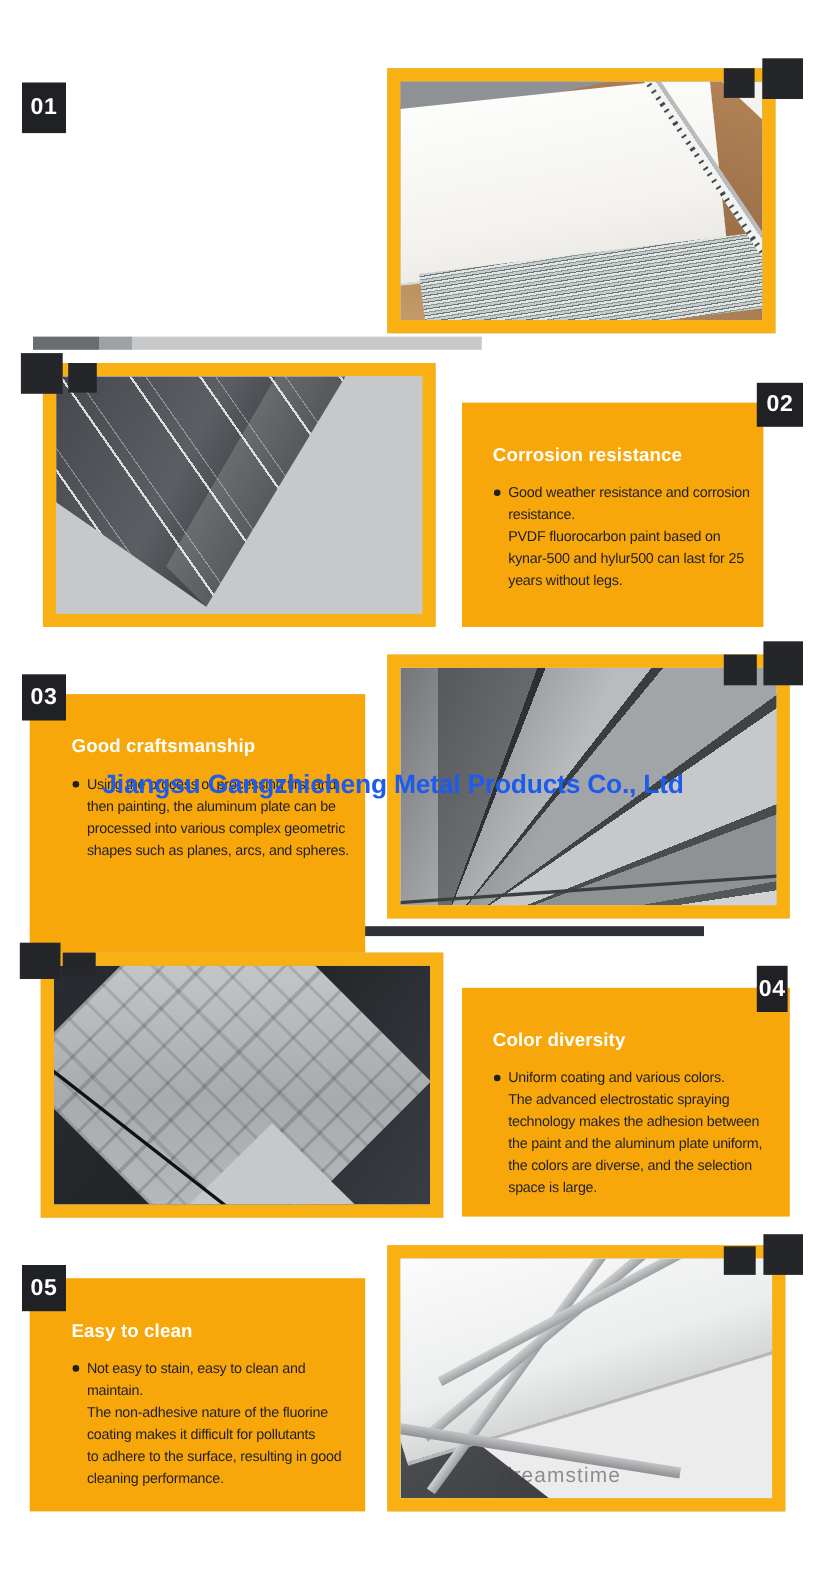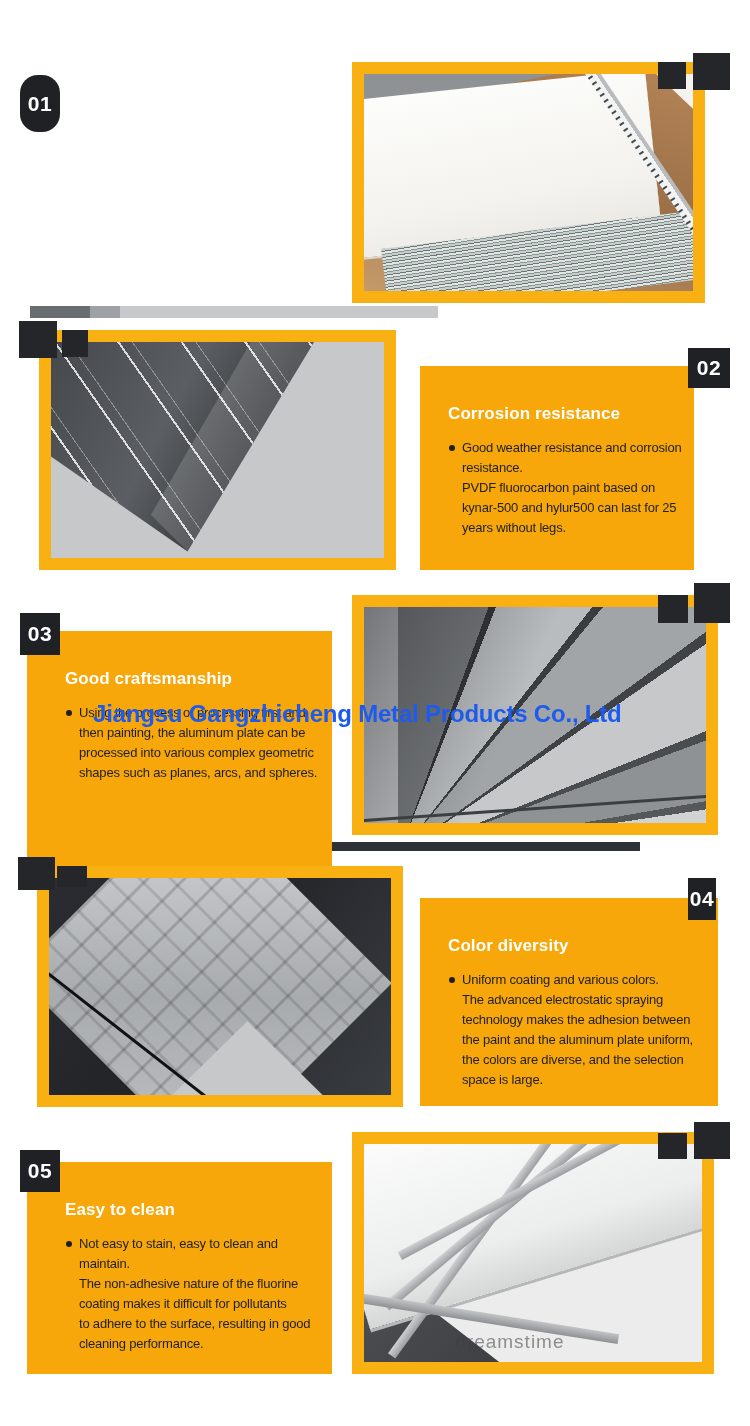--- a/index.html
+++ b/index.html
@@ -69,21 +69,21 @@
   .p5 .f3{left:86%;transform:rotate(62deg);}
   .p5 .lip{left:-4%;bottom:18%;width:80%;height:10px;transform:rotate(9deg);
            background:linear-gradient(180deg,#c3c4c6,#8e9093);}
   .p5 .stock{left:27%;top:86%;color:#404040;opacity:.55;font-size:19px;letter-spacing:1px;}
 </style>
 </head>
 <body>
 
 <div class="page">
 
-  <div class="numbox" style="left:20px;top:75px;width:40px;height:57px;border-radius:18px;">
+  <div class="numbox" style="left:20px;top:75px;width:40px;height:46px;">
       <span>01</span>
     </div>
   <div class="frame" style="left:352px;top:62px;width:329px;height:217px;">
     <div class="ph p1">
       <div class="wall"></div>
       <div class="corner"></div>
       <div class="sheet"></div>
       <div class="stack"></div>
       <div class="ruler"></div>
     </div>

